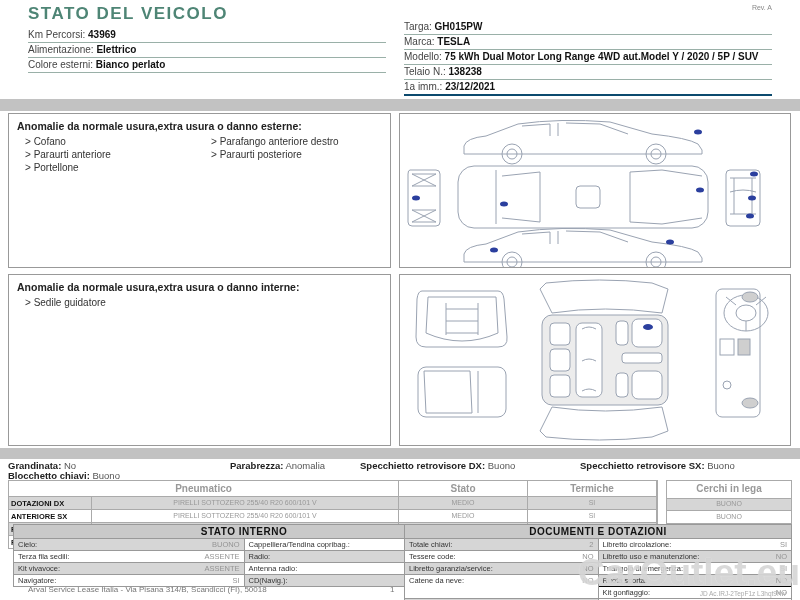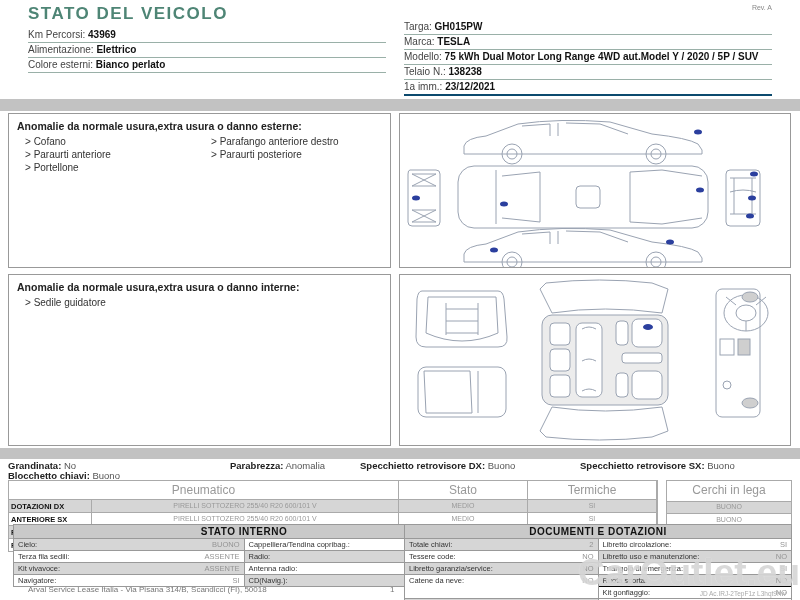--- a/index.html
+++ b/index.html
@@ -40,21 +40,21 @@
   .sum-item { position:absolute; white-space:nowrap; }
   .sum-item .lbl { font-weight:bold; color:#222; }
   .sum-item .val { color:#555; }
   
   #tyres { position:absolute; left:8px; top:480px; width:784px; display:flex; }
   .tgrid { display:grid; gap:1px; background:#aaa; border:1px solid #aaa; }
   #tyre-main { grid-template-columns:82px 306px 128px 128px; width:650px; }
   #tyre-cerchi { grid-template-columns:1fr; width:126px; margin-left:8px; }
   .tc { background:#fff; font-size:7px; color:#999; text-align:center; padding:1.5px 2px;
         overflow:hidden; white-space:nowrap; }
-  .tc.th { font-size:12px; color:#999; padding:2px; }
+  .tc.th { font-size:10px; color:#999; padding:2px;font-weight:bold; }
   .tc.pos { text-align:left; font-weight:bold; color:#111; font-size:7.5px; }
   .tc.shade { background:#d6d6d6; }
   
   .btable { position:absolute; top:524px; }
   #stato-interno   { left:13px;   width:462px; }
   #documenti       { left:404px; width:388px;border-radius:28px; }
   .btable .hdr { background:#c9c9c9; border:1px solid #999; font-size:10px; font-weight:bold;
                  text-align:center; color:#111; letter-spacing:0.5px; padding:1px 0; }
   .brows { display:grid; grid-template-columns:1fr 1fr; gap:1px; background:#999;
            border:1px solid #999; border-top:none; }

